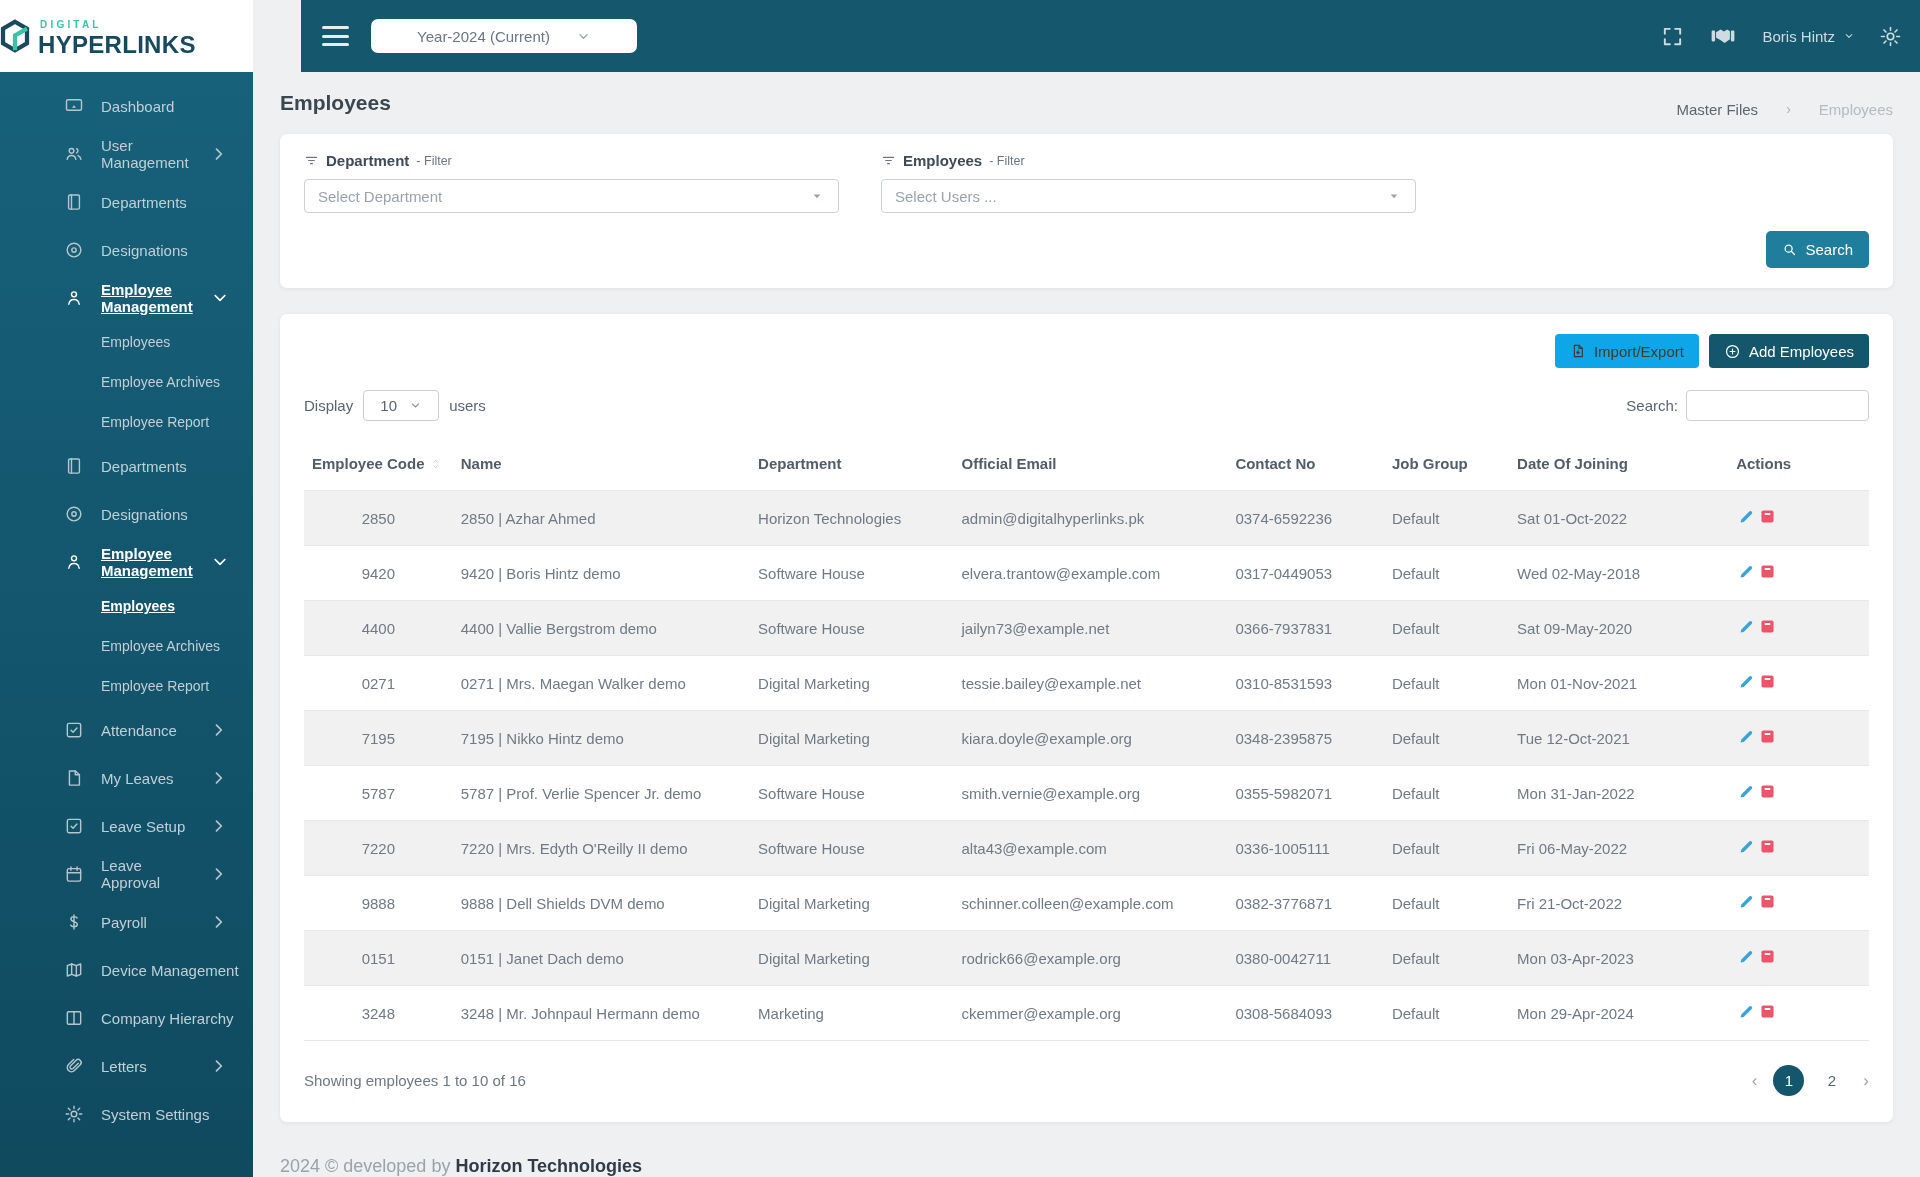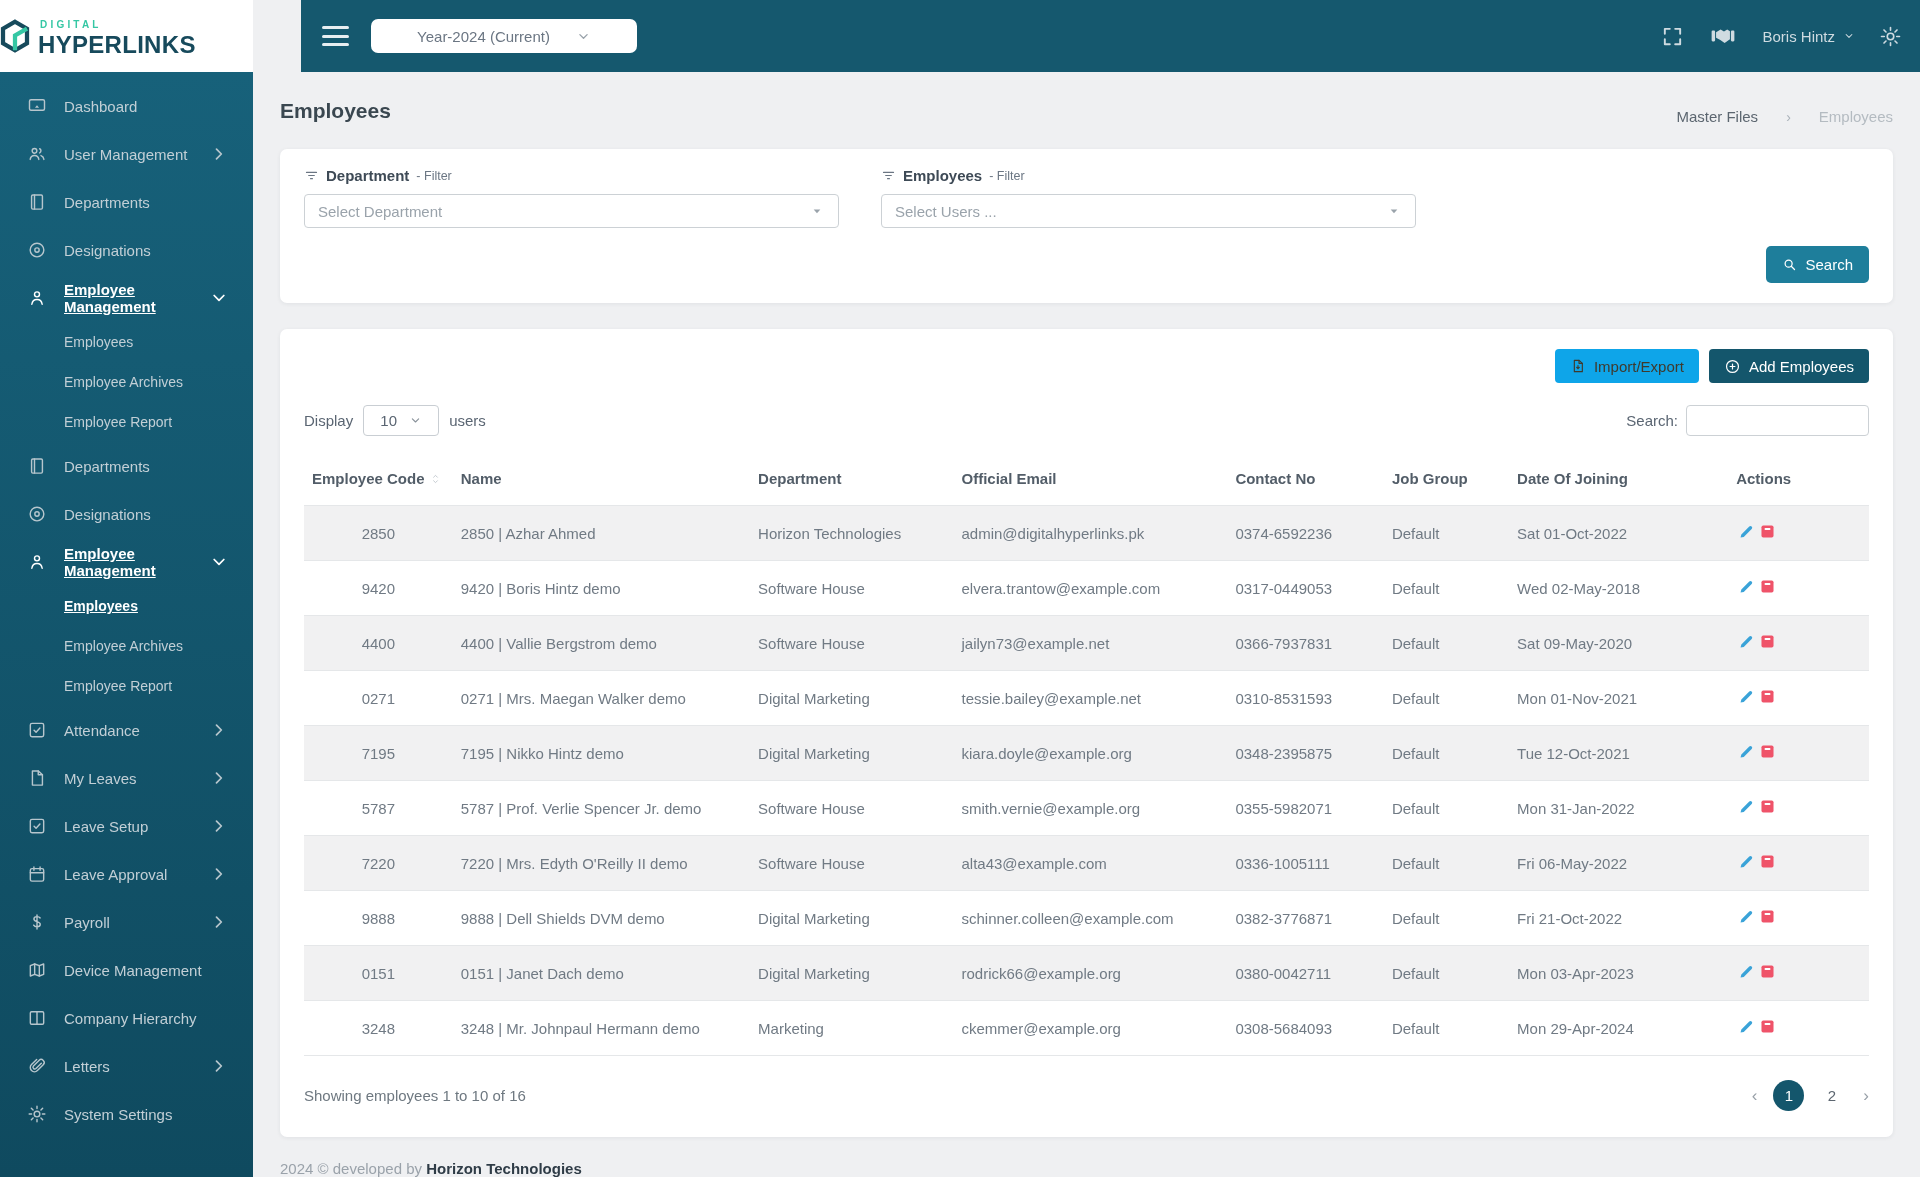--- a/index.html
+++ b/index.html
@@ -19,21 +19,21 @@
   .hamburger { width:27px; height:20px; display:flex; flex-direction:column; justify-content:space-between; cursor:pointer; }
   .hamburger span { height:3px; background:#e7eef1; border-radius:2px; }
   .year-select { width:266px; height:34px; background:#fff; border-radius:7px; display:flex; align-items:center; justify-content:center; gap:26px; color:#6b7683; font-size:15px; cursor:pointer; }
   .year-select .icon { color:#9aa3ab; }
   .topbar-right { margin-left:auto; display:flex; align-items:center; gap:24px; color:#cfdbe1; }
   .tb-icon { width:23px; height:23px; color:#cfdbe1; cursor:pointer; }
   .tb-icon.big { width:30px; height:26px; }
   .user-chip { display:flex; align-items:center; gap:8px; font-size:15px; cursor:pointer; color:#cfdbe1; }
 
   
-  .sidebar { background:linear-gradient(180deg,#17617a 0%,#0f4a5f 100%); overflow:hidden; padding-top:10px; }
+  .sidebar { background:linear-gradient(180deg,#17617a 0%,#0f4a5f 100%); overflow:hidden; padding-top:10px;padding-left:37px; }
   .side-item { display:flex; align-items:center; height:48px; padding-left:27px; color:#c2cfd6; font-size:15px; gap:17px; cursor:pointer; }
   .side-item .icon { width:20px; height:20px; color:#b7c6cd; flex:0 0 auto; }
   .side-item.sub { height:40px; padding-left:64px; font-size:14px; }
   .side-item.active { color:#fff; font-weight:700;text-decoration:underline; }
   .side-item.active .icon { color:#fff; }
   .side-chev { margin-left:auto; margin-right:24px; width:13px; height:13px; color:#b7c6cd; }
 
   
   .main { overflow:hidden; display:flex; flex-direction:column; }
   .page-head { height:90px; display:flex; align-items:center; padding:0 27px; }
@@ -85,21 +85,21 @@
   .act-edit { color:#3aa3d8; }
   .act-del { color:#ef5369; }
 
   .summary-row { display:flex; align-items:center; margin-top:24px; }
   .summary-text { font-size:15px; color:#6e7880; }
   .pager { margin-left:auto; display:flex; align-items:center; gap:16px; }
   .pg-arrow { color:#98a0a8; font-size:17px; cursor:pointer; background:none; border:none; font-family:inherit; }
   .pg-num { width:31px; height:31px; border-radius:50%; display:flex; align-items:center; justify-content:center; font-size:15px; color:#5c6670; cursor:pointer; background:none; border:none; font-family:inherit; }
   .pg-num.active { background:#14566c; color:#fff; }
 
-  .footer { margin-top:auto; padding:23px 27px 0; font-size:15px; color:#9aa2aa; }
+  .footer { margin-top:auto; padding:34px 27px 0; font-size:18px; color:#9aa2aa; }
   .footer b { color:#2f3c47; font-weight:600; cursor:pointer; }
 
   .icon svg { width:100%; height:100%; display:block; }
 </style>
 </head>
 <body>
 
 <div class="app">
 
   <div class="logo-area">

